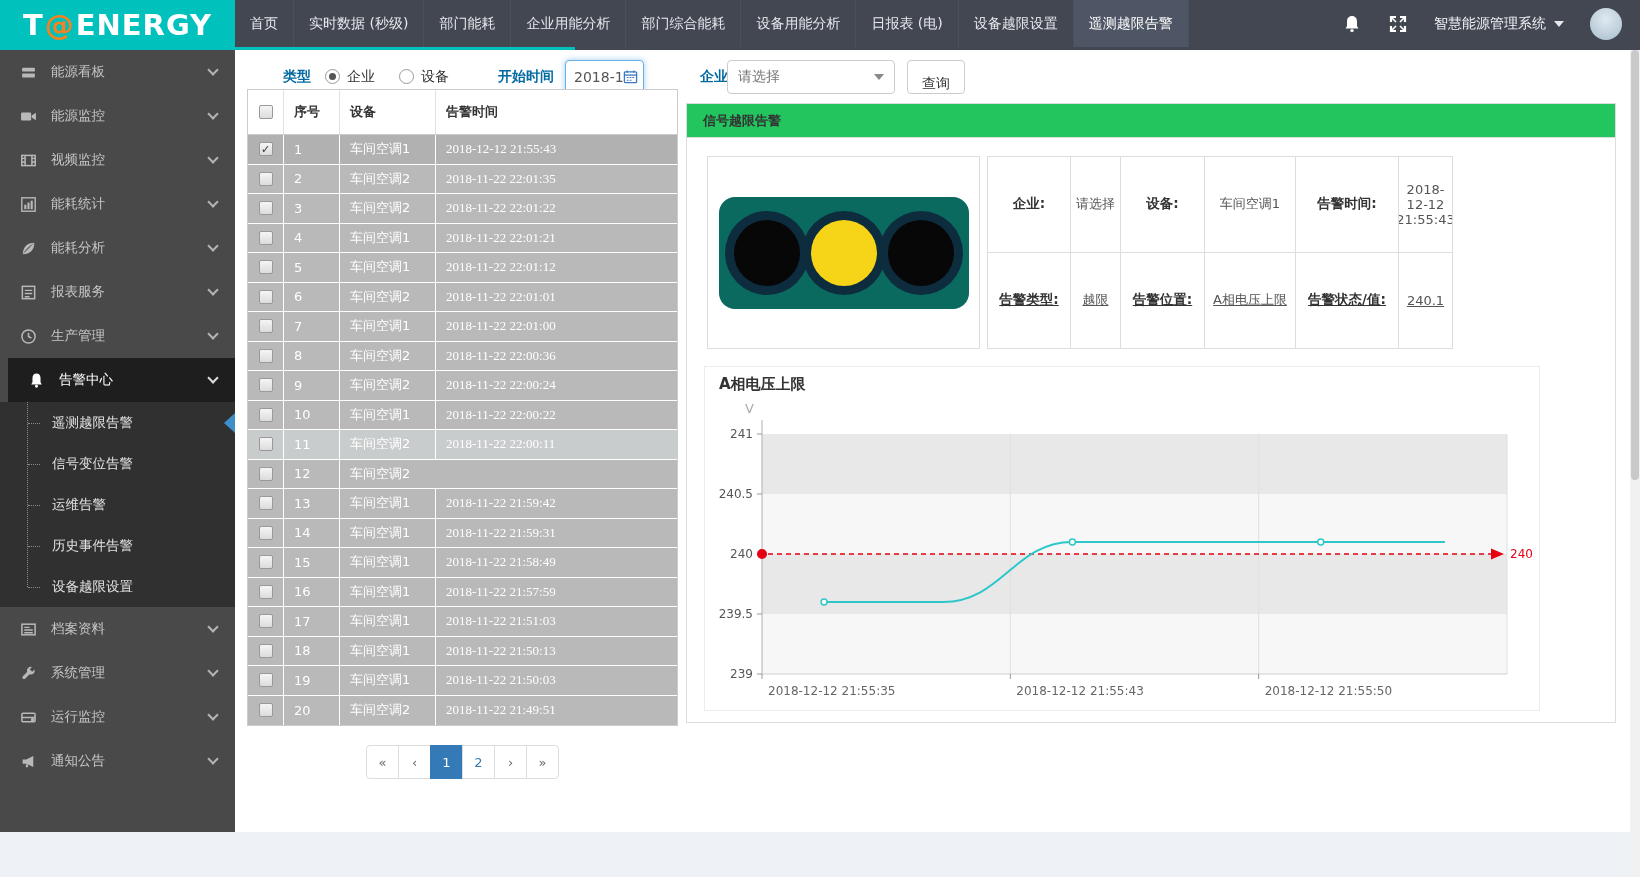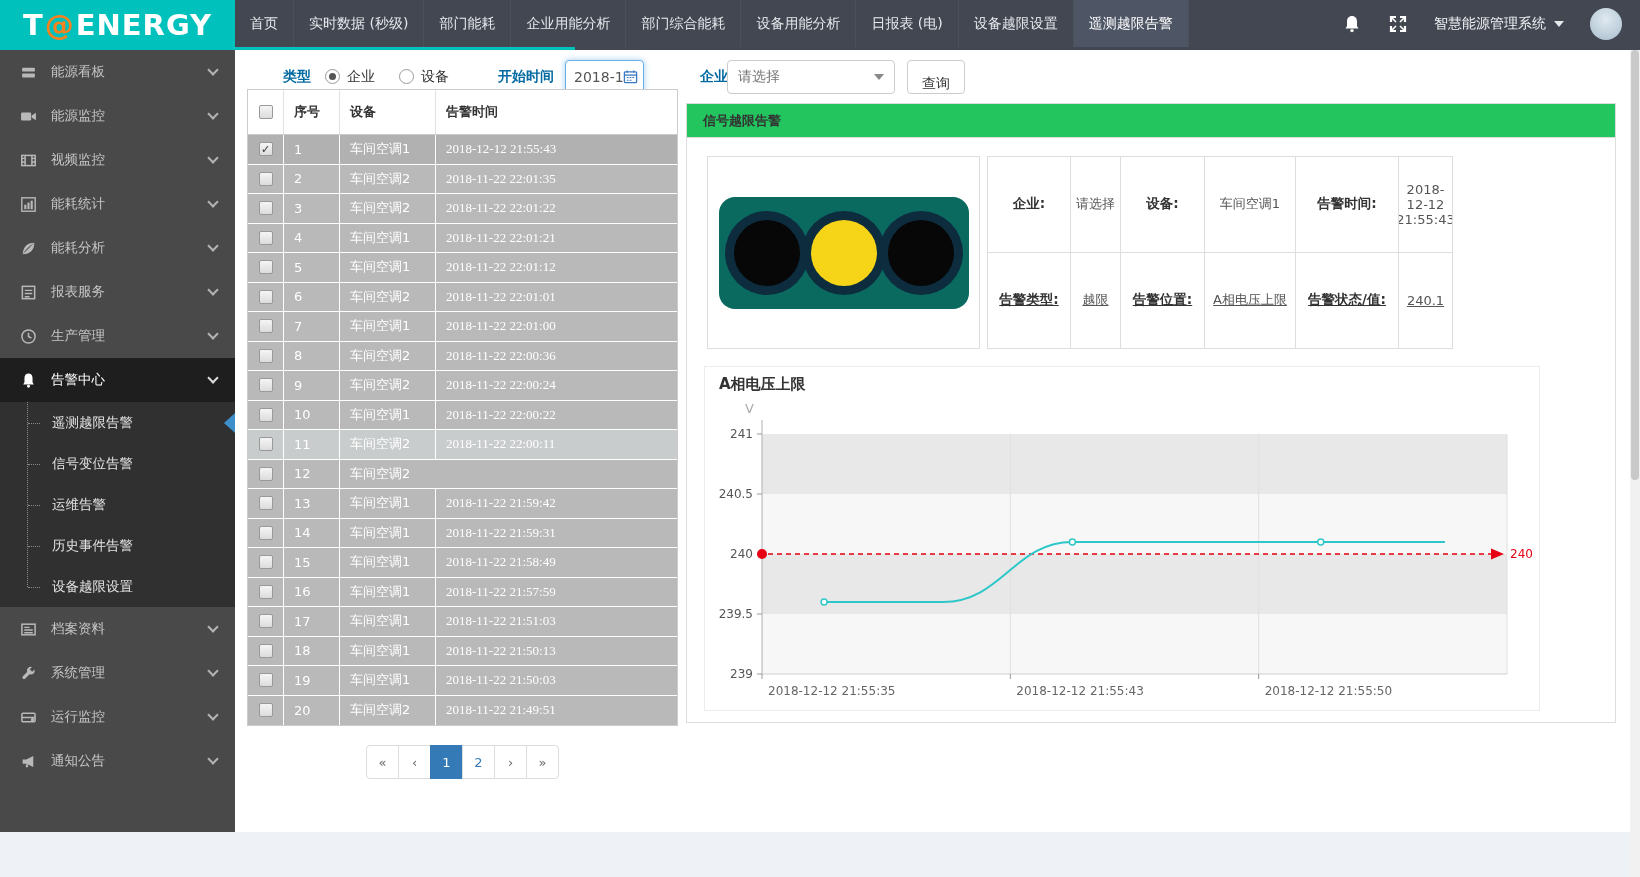--- a/index.html
+++ b/index.html
@@ -18,21 +18,21 @@
   .nav-underline { position:absolute; left:235px; bottom:0; width:340px; height:3px; background:#01c1bd; }
   .topbar-right { position:absolute; right:18px; top:0; height:47px; display:flex; align-items:center; gap:26px; }
   .tb-icon { width:20px; height:20px; color:#fff; display:inline-flex; }
   .sysmenu { display:flex; align-items:center; gap:8px; color:#f0f2f5; font-size:14px; cursor:pointer; }
   .caret-down { width:0; height:0; border-left:5px solid transparent; border-right:5px solid transparent; border-top:6px solid #e6e8ec; }
   .avatar { width:32px; height:32px; border-radius:50%; background:radial-gradient(circle at 50% 35%, #dfe9f0 0%, #b9cbd8 70%, #a7bac9 100%); }
 
   
   .sidebar { position:absolute; left:0; top:50px; width:235px; height:782px; background:#494949; overflow:hidden; }
   .side-item { height:44px; display:flex; align-items:center; padding:0 18px 0 20px; color:#c6c6c6; font-size:13.5px; cursor:pointer; position:relative; }
-  .side-item.active { background:#1e1e1e; color:#fff; }
+  .side-item.active { background:#1e1e1e; color:#fff;margin-left:8px; }
   .side-icon { width:17px; height:17px; margin-right:14px; display:inline-flex; color:#b9b9b9; flex:none; }
   .side-item.active .side-icon { color:#fff; }
   .side-label { flex:1; }
   .chev { width:8px; height:8px; border-right:2px solid currentColor; border-bottom:2px solid currentColor;
           transform:rotate(45deg); margin-top:-4px; opacity:.85; flex:none; }
   .submenu { background:#303030; position:relative; padding:0; }
   .submenu::before { content:''; position:absolute; left:27px; top:0; bottom:20px; border-left:1px dotted #8a8a8a; }
   .sub-item { height:41px; display:flex; align-items:center; padding-left:52px; color:#e3e3e3; font-size:13.5px; cursor:pointer; position:relative; }
   .sub-item::before { content:''; position:absolute; left:28px; top:50%; width:12px; border-top:1px dotted #8a8a8a; }
   .active-arrow { position:absolute; right:0; top:50%; margin-top:-10px; width:0; height:0;

